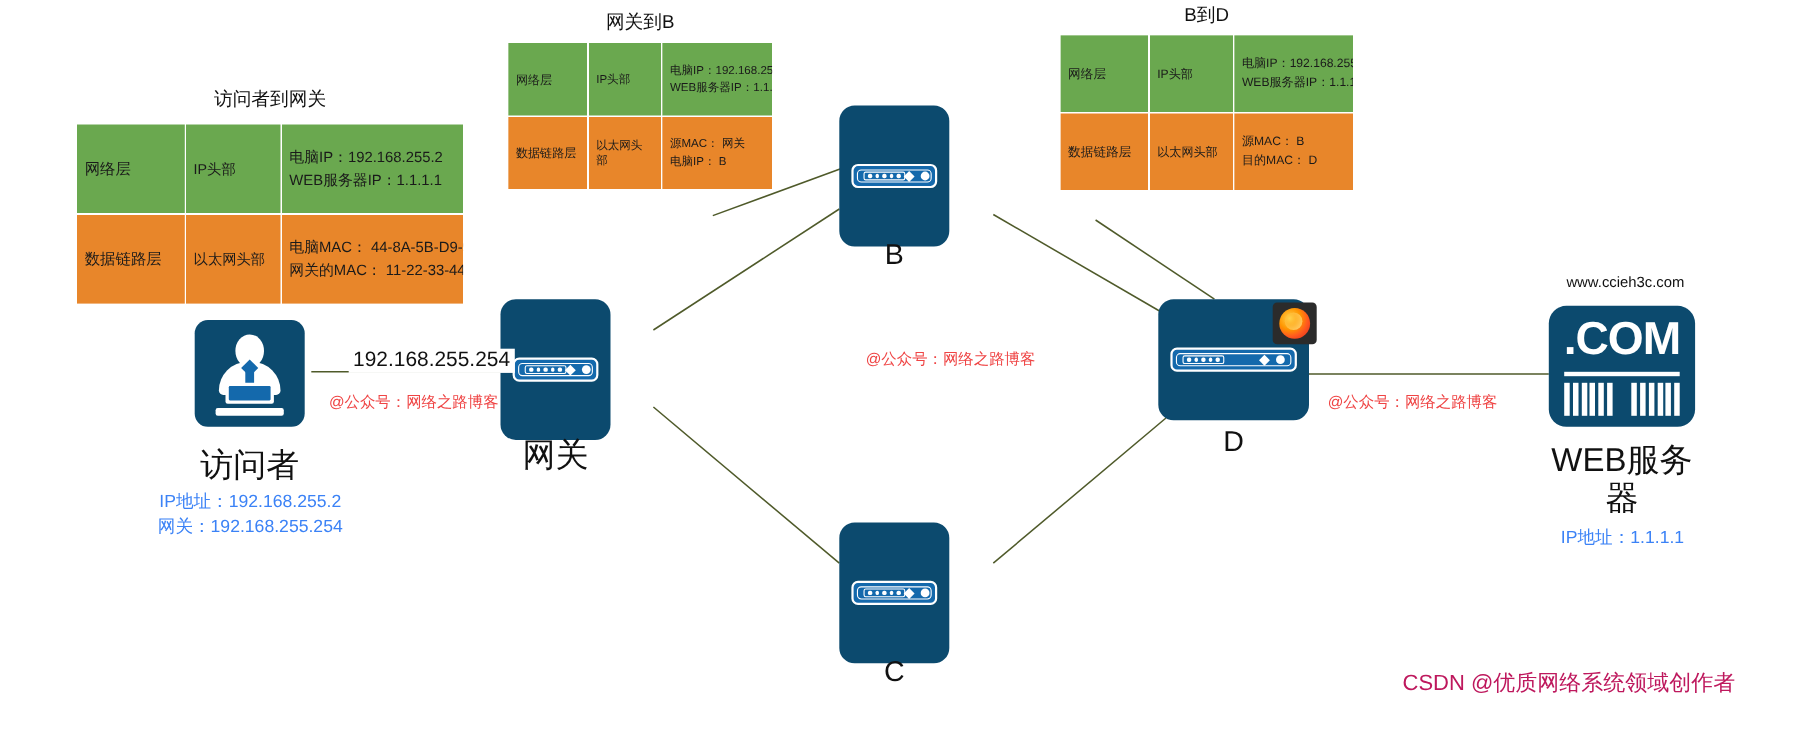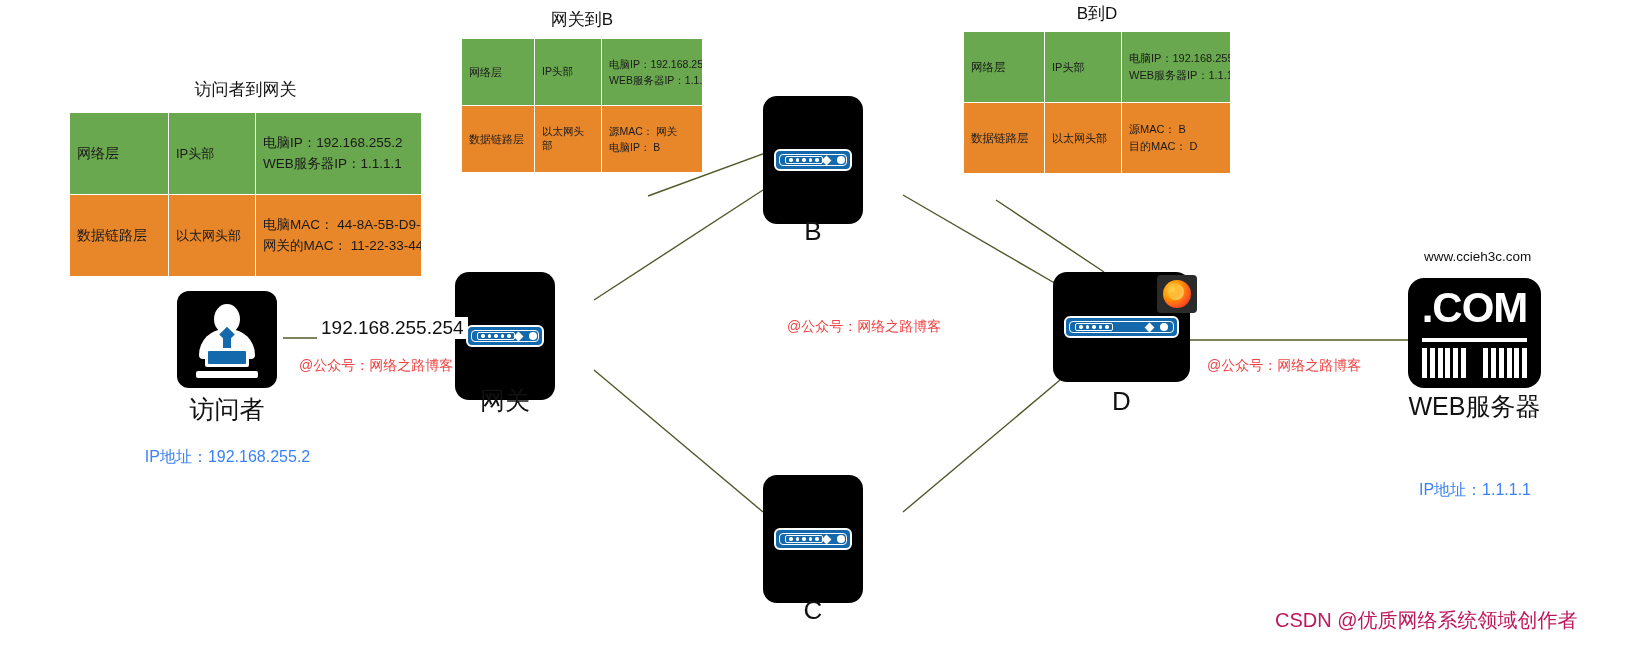--- a/index.html
+++ b/index.html
@@ -63,21 +63,21 @@
   #tbl-b-d{left:963px;top:31px;width:268px;}
   #tbl-b-d .c-layer{width:66px;font-size:11.5px;}
   #tbl-b-d .c-hdr{width:62px;font-size:11px;}
   #tbl-b-d .c-val{font-size:11px;}
   #tbl-b-d .row-net td{height:62px;}
   #tbl-b-d .row-link td{height:62px;}
 
   
   .dev{position:absolute;}
   .dev-shape{
-    background:#000000;
+    background:#0c4a6e;
     border-radius:14px;
     position:relative;
   }
   .router .dev-shape{width:100px;height:128px;}
   .router .bar{
     position:absolute;left:11px;right:11px;top:50%;
     transform:translateY(-50%);
     height:22px;
     background:#1469ac;
     border:2px solid #ffffff;
@@ -95,21 +95,21 @@
         border:1.5px solid #fff;border-radius:2px;padding:1.5px 3px;}
   .led{width:3.5px;height:3.5px;border-radius:50%;background:#fff;}
   .arrows{display:flex;gap:7px;align-items:center;}
   .diamond{width:7px;height:7px;background:#fff;transform:rotate(45deg);}
   .dot{width:8px;height:8px;background:#fff;border-radius:50%;}
 
   .dev-label{
     position:absolute;width:100%;text-align:center;
     font-size:26px;color:#111;
   }
-  .dev-label.cn{font-size:25px;}
+  .dev-label.cn{font-size:30px;margin-top:10px;}
 
   
   .visitor .dev-shape{width:100px;height:97px;border-radius:12px;}
   .v-head{position:absolute;left:50%;top:13px;transform:translateX(-50%);
           width:26px;height:30px;background:#fff;border-radius:50%;}
   .v-body{position:absolute;left:50%;top:38px;transform:translateX(-50%);
           width:56px;height:30px;background:#fff;
           border-radius:26px 26px 4px 4px;}
   .v-tie{position:absolute;left:50%;top:40px;transform:translateX(-50%);
          width:8px;height:24px;background:#1469ac;}
@@ -255,20 +255,21 @@
         <div class="v-screen">
           <div class="v-screen-in"></div>
         </div>
         <div class="v-base"></div>
       </div>
     </div>
     <div class="dev-label cn" style="top:102px;">访问者</div>
   </div>
   <div class="note" style="left:105px;top:445px;width:245px;">
     <div>IP地址：192.168.255.2</div>
+    <div>网关：192.168.255.254</div>
   </div>
 
   <div class="dev router" style="left:455px;top:272px;">
     <div class="dev-shape">
       <div class="bar">
         <div class="bar-inner">
           <span class="leds">
             <i class="led"></i>
               <i class="led"></i>
               <i class="led"></i>

